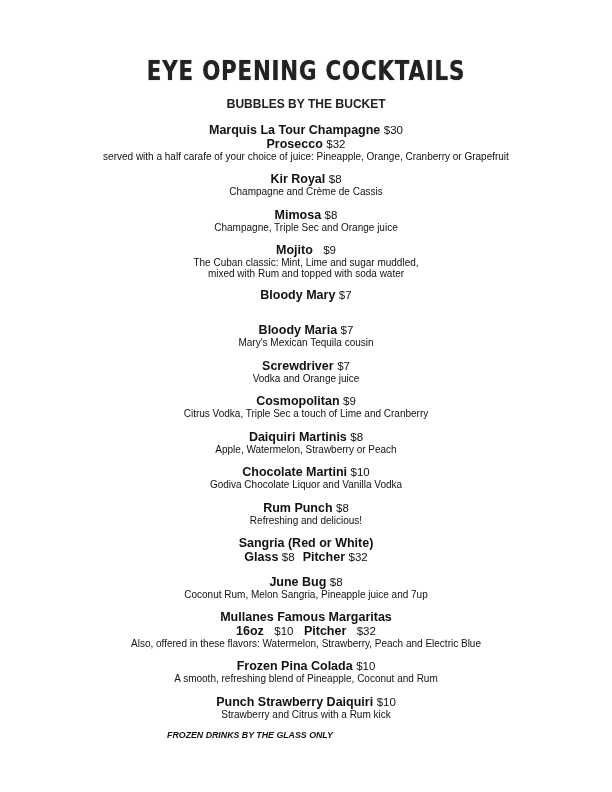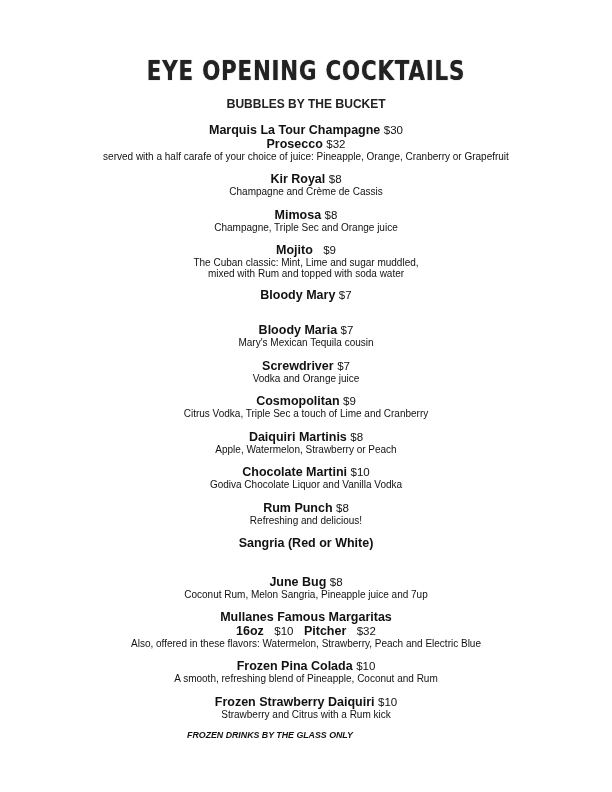--- a/index.html
+++ b/index.html
@@ -4,21 +4,21 @@
 <style>
   html, body { margin:0; padding:0; background:#fff; }
   body { width:612px; height:792px; position:relative; overflow:hidden; font-family:"Liberation Sans", sans-serif; color:#111; }
   .title { position:absolute; top:56px; left:0; width:612px; text-align:center; font-family:"DejaVu Sans", sans-serif; font-weight:bold; font-size:26px; letter-spacing:1px; transform:scaleX(0.82); color:#222; text-shadow:0 0 1px #555; }
   .subtitle { position:absolute; top:97px; left:0; width:612px; text-align:center; font-weight:bold; font-size:12.5px; color:#222; }
   .subtitle .sc { font-size:12px; }
   .item { position:absolute; left:0; width:612px; text-align:center; }
   .name { font-weight:bold; font-size:12.5px; line-height:14px; color:#111; }
   .price { font-weight:normal; font-size:11.5px;text-align:center; }
   .desc { font-size:10px; line-height:11px; color:#111; }
-  .footer { position:absolute; top:730px; left:0; width:500px; text-align:center; font-size:8.8px; font-weight:bold; font-style:italic;padding-left:20px; }
+  .footer { position:absolute; top:730px; left:0; width:500px; text-align:center; font-size:8.8px; font-weight:bold; font-style:italic; }
   .gap { display:inline-block; width:8px; }
 </style>
 </head>
 <body>
 
 <div class="title">EYE OPENING COCKTAILS</div>
 <div class="subtitle"><span>B</span><span class="sc">UBBLES BY THE </span><span>B</span><span class="sc">UCKET</span></div>
 
 <div class="item" style="top:123px">
   <div class="name"><span>Marquis La Tour Champagne</span> <span class="price">$30</span></div>
@@ -71,36 +71,37 @@
   <div class="desc">Godiva Chocolate Liquor and Vanilla Vodka</div>
 </div>
 
 <div class="item" style="top:501px">
   <div class="name"><span>Rum Punch</span> <span class="price">$8</span></div>
   <div class="desc">Refreshing and delicious!</div>
 </div>
 
 <div class="item" style="top:536px">
   <div class="name">Sangria (Red or White)</div>
+  <div class="name"><span>Glass</span> <span class="price">$8</span><span class="gap"></span><span>Pitcher</span> <span class="price">$32</span></div>
 </div>
 
 <div class="item" style="top:575px">
   <div class="name"><span>June Bug</span> <span class="price">$8</span></div>
   <div class="desc">Coconut Rum, Melon Sangria, Pineapple juice and 7up</div>
 </div>
 
 <div class="item" style="top:610px">
   <div class="name">Mullanes Famous Margaritas</div>
   <div class="name"><span>16oz</span>&nbsp;&nbsp; <span class="price">$10</span>&nbsp;&nbsp; <span>Pitcher</span>&nbsp;&nbsp; <span class="price">$32</span></div>
   <div class="desc">Also, offered in these flavors: Watermelon, Strawberry, Peach and Electric Blue</div>
 </div>
 
 <div class="item" style="top:659px">
   <div class="name"><span>Frozen Pina Colada</span> <span class="price">$10</span></div>
   <div class="desc">A smooth, refreshing blend of Pineapple, Coconut and Rum</div>
 </div>
 
 <div class="item" style="top:695px">
-  <div class="name"><span>Frozen Strawberry Daiquiri</span> <span class="price">$10</span></div>
+  <div class="name"><span>Punch Strawberry Daiquiri</span> <span class="price">$10</span></div>
   <div class="desc">Strawberry and Citrus with a Rum kick</div>
 </div>
 
 <div class="footer">FROZEN DRINKS BY THE GLASS ONLY</div>
 
 </body></html>

